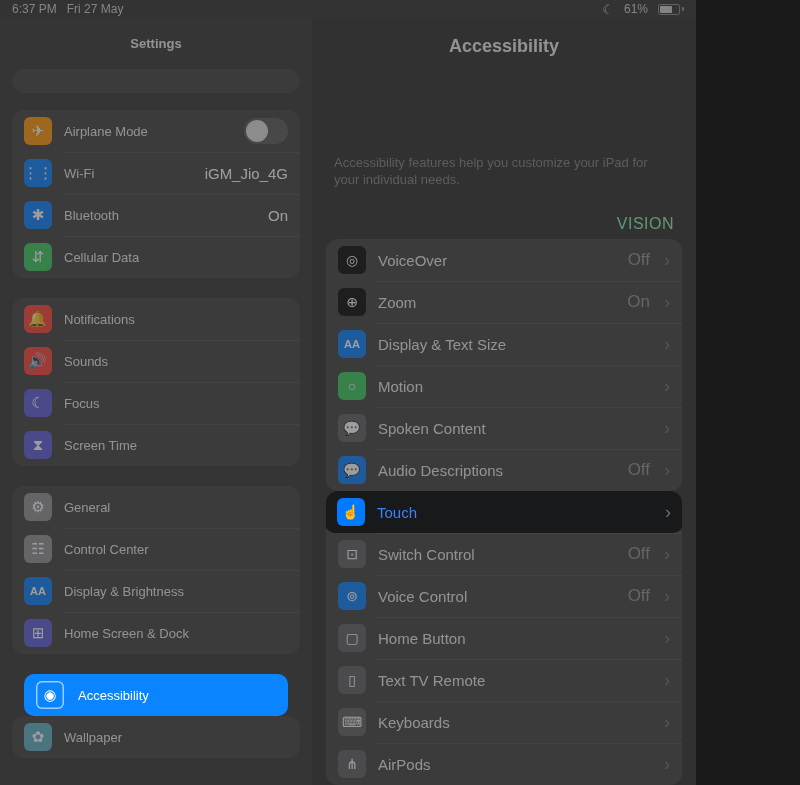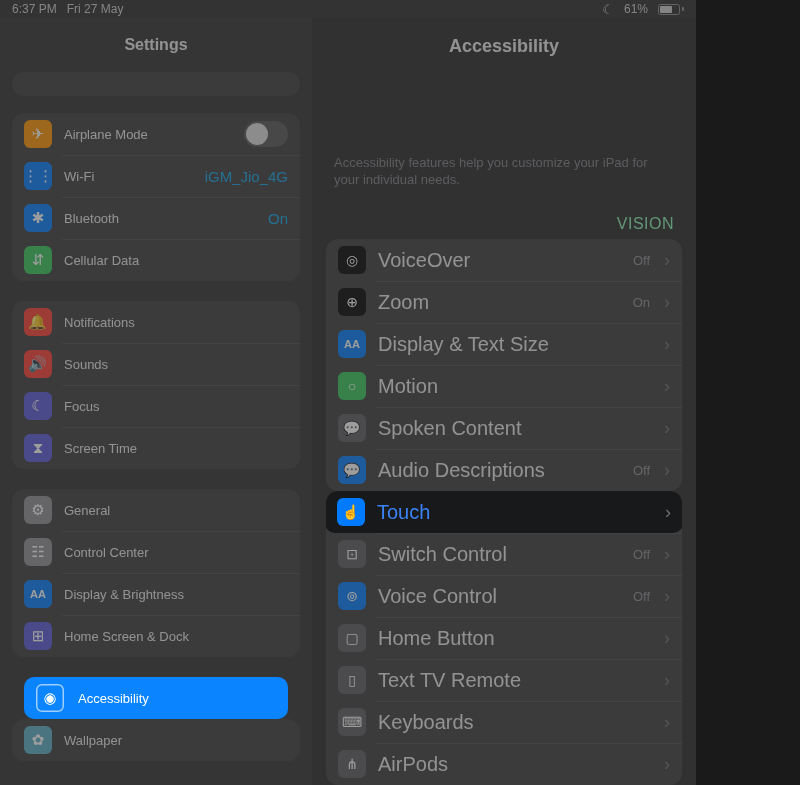--- a/index.html
+++ b/index.html
@@ -10,46 +10,46 @@
     .status-left, .status-right { display: flex; align-items: center; gap: 10px; }
     .moon { font-size: 13px; }
     .battery { display: inline-flex; align-items: center; gap: 2px; }
     .battery-body { width: 22px; height: 11px; border: 1px solid #888; border-radius: 2.5px; position: relative; }
     .battery-fill { position: absolute; left: 1px; top: 1px; bottom: 1px; width: 60%; background: #ccc; border-radius: 1px; }
     .battery-tip { width: 2px; height: 4px; background: #888; border-radius: 0 1px 1px 0; }
     .main { flex: 1; display: flex; }
     .sidebar { width: 312px; background: #2e2e30; display: flex; flex-direction: column; overflow-y: hidden; }
     .detail { flex: 1; background: #262628; display: flex; flex-direction: column; overflow-y: hidden; }
     .panel-title { color: #e8e8e8; font-weight: 600; font-size: 18px; text-align: center; padding: 18px 0; }
-    .sidebar .panel-title { font-size: 16px; }
+    .sidebar .panel-title { font-size: 13px; }
     .sidebar-inner { padding: 0 12px; }
     .sgroup { background: #3a3a3c; border-radius: 12px; margin-bottom: 20px; overflow: hidden; }
     .srow { display: flex; align-items: center; height: 42px; padding: 0 12px; gap: 12px; position: relative; }
     .srow + .srow::before { content: ""; position: absolute; left: 50px; right: 0; top: 0; height: 1px; background: #4a4a4c; }
     .sicon { width: 28px; height: 28px; border-radius: 6px; display: flex; align-items: center; justify-content: center; flex-shrink: 0; color: #fff; font-size: 15px; }
     .slabel { color: #e8e8e8; font-size: 13px; flex: 1; }
-    .svalue { color: #0ea5e9; font-size: 15px; }
+    .svalue { color: #ffffff; font-size: 15px; }
     .toggle { width: 44px; height: 26px; background: #555; border-radius: 13px; position: relative; }
     .toggle::after { content: ""; position: absolute; width: 22px; height: 22px; background: #ddd; border-radius: 50%; top: 2px; left: 2px; }
     .sidebar-row-flat { display: flex; align-items: center; height: 42px; padding: 0 24px; gap: 14px; position: relative; z-index: 200; }
     .sidebar-row-flat.selected { background: #0a84ff; border-radius: 10px; margin: 0 12px; padding: 0 12px; }
     .sidebar-row-flat.selected .sicon { background: #0a84ff; box-shadow: inset 0 0 0 1.5px rgba(255,255,255,0.6); }
     .sidebar-row-flat.selected .slabel { color: #fff; }
     .detail-inner { padding: 0 14px; }
     .desc { color: #7d7d82; font-size: 13px; line-height: 1.3; padding: 80px 8px 8px 8px; }
     .ghead { color: #86efac; font-size: 16px; letter-spacing: 0.5px; padding: 18px 8px 6px 8px; text-align: right; }
     .dgroup { background: #3a3a3c; border-radius: 12px; overflow: hidden; }
     .drow { display: flex; align-items: center; height: 42px; padding: 0 12px; gap: 12px; position: relative; }
     .drow + .drow::before { content: ""; position: absolute; left: 50px; right: 0; top: 0; height: 1px; background: #4a4a4c; }
     .drow.selected { background: #18191a; position: relative; z-index: 200; border-radius: 10px; margin: 0 -1px; }
     .drow.selected::before { display: none; }
     .dicon { width: 28px; height: 28px; border-radius: 6px; display: flex; align-items: center; justify-content: center; flex-shrink: 0; color: #fff; font-size: 14px; }
-    .dlabel { color: #e8e8e8; font-size: 20px; flex: 1; }
+    .dlabel { color: #e8e8e8; font-size: 15px; flex: 1; }
     .drow.selected .dlabel { color: #3b82f6; }
-    .dvalue { color: #8e8e93; font-size: 13px; }
+    .dvalue { color: #8e8e93; font-size: 17px; }
     .chev { color: #6e6e73; font-size: 18px; margin-left: 2px; }
     .profile-card { height: 24px; border-radius: 12px; margin-bottom: 17px; position: relative; }
 
     .c-orange { background: #ff9500; }
     .c-blue { background: #007aff; }
     .c-green { background: #34c759; }
     .c-red { background: #ff3b30; }
     .c-indigo { background: #5856d6; }
     .c-gray { background: #8e8e93; }
     .c-grayd { background: #5a5a5e; }

